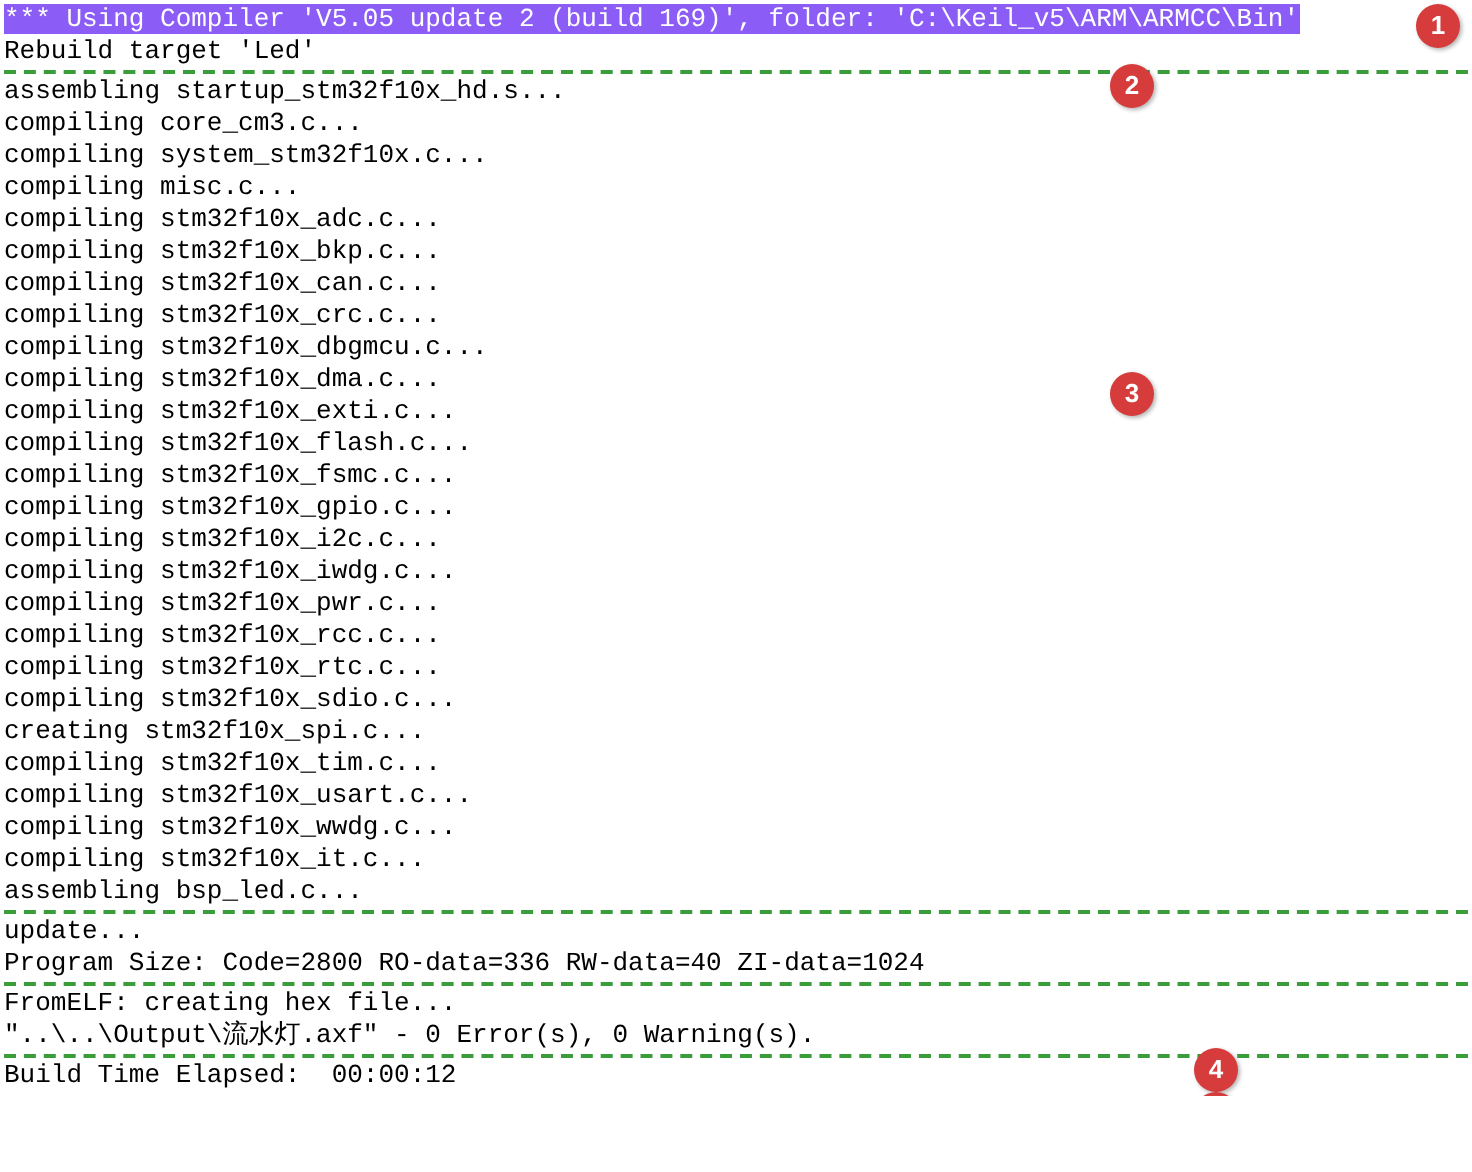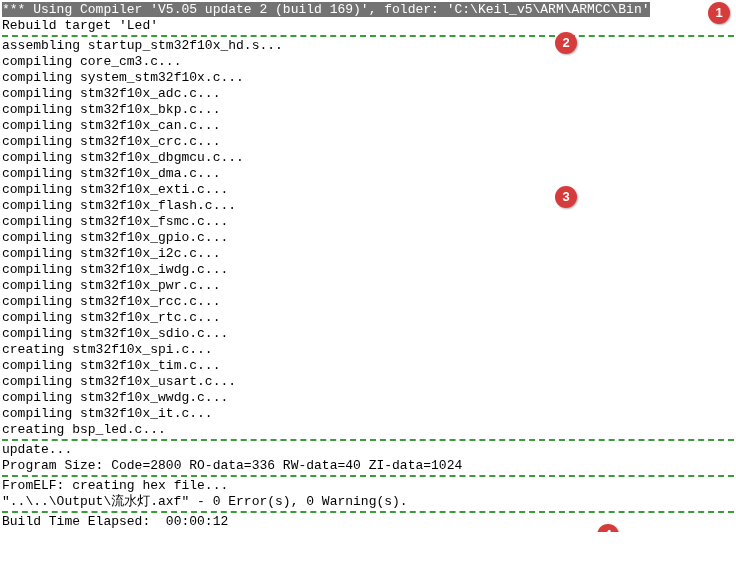--- a/index.html
+++ b/index.html
@@ -11,21 +11,21 @@
     color: #000;
     background: #fff;
     width: 736px;
     box-sizing: border-box;
     position: relative;
   }
   .line {
     white-space: pre;
   }
   .sel {
-    background: #737373;
+    background: #8b5cf6;
     color: #fff;
   }
   .hr-green {
     border: none;
     border-top: 2px dashed #3a9c3a;
     margin: 1px 0 1px 0;
   }
   .badge {
     position: absolute;
     width: 22px;
@@ -47,20 +47,21 @@
 
 <div class="line"><span class="sel">*** Using Compiler 'V5.05 update 2 (build 169)', folder: 'C:\Keil_v5\ARM\ARMCC\Bin'</span></div>
 <div class="line">Rebuild target 'Led'</div>
 
 <hr class="hr-green">
 
 <div id="compile-lines">
     <div class="line">assembling startup_stm32f10x_hd.s...</div>
     <div class="line">compiling core_cm3.c...</div>
     <div class="line">compiling system_stm32f10x.c...</div>
+    <div class="line">compiling misc.c...</div>
     <div class="line">compiling stm32f10x_adc.c...</div>
     <div class="line">compiling stm32f10x_bkp.c...</div>
     <div class="line">compiling stm32f10x_can.c...</div>
     <div class="line">compiling stm32f10x_crc.c...</div>
     <div class="line">compiling stm32f10x_dbgmcu.c...</div>
     <div class="line">compiling stm32f10x_dma.c...</div>
     <div class="line">compiling stm32f10x_exti.c...</div>
     <div class="line">compiling stm32f10x_flash.c...</div>
     <div class="line">compiling stm32f10x_fsmc.c...</div>
     <div class="line">compiling stm32f10x_gpio.c...</div>
@@ -68,21 +69,21 @@
     <div class="line">compiling stm32f10x_iwdg.c...</div>
     <div class="line">compiling stm32f10x_pwr.c...</div>
     <div class="line">compiling stm32f10x_rcc.c...</div>
     <div class="line">compiling stm32f10x_rtc.c...</div>
     <div class="line">compiling stm32f10x_sdio.c...</div>
     <div class="line">creating stm32f10x_spi.c...</div>
     <div class="line">compiling stm32f10x_tim.c...</div>
     <div class="line">compiling stm32f10x_usart.c...</div>
     <div class="line">compiling stm32f10x_wwdg.c...</div>
     <div class="line">compiling stm32f10x_it.c...</div>
-    <div class="line">creating bsp_led.c...</div>
+    <div class="line">assembling bsp_led.c...</div>
   </div>
 
 <hr class="hr-green">
 
 <div class="line">update...</div>
 <div class="line">Program Size: Code=2800 RO-data=336 RW-data=40 ZI-data=1024  </div>
 
 <hr class="hr-green">
 
 <div class="line">FromELF: creating hex file...</div>

